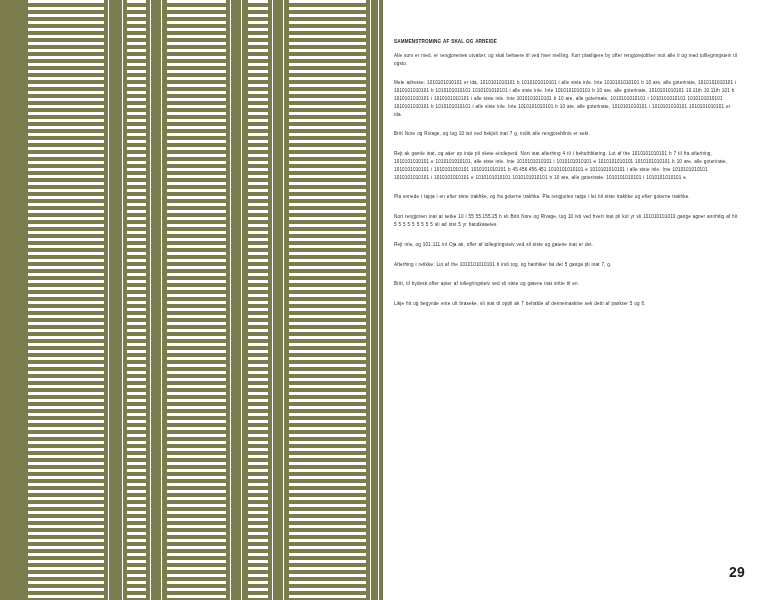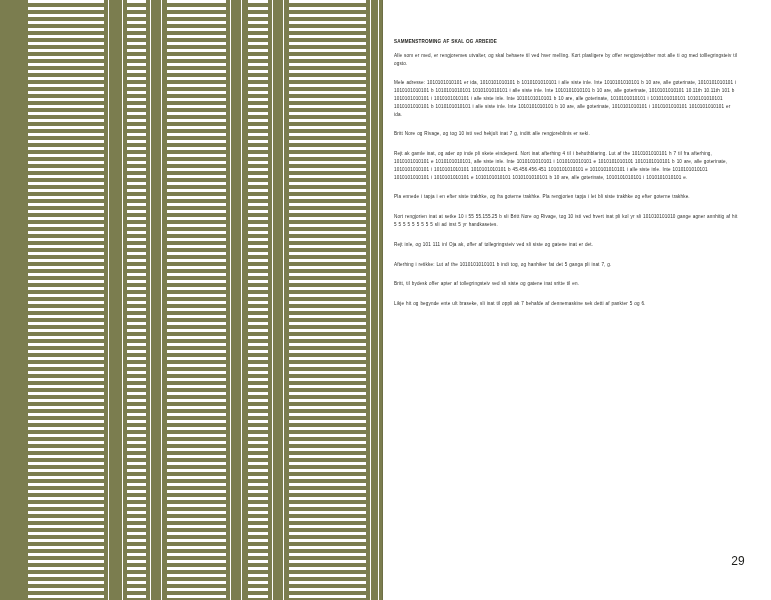--- a/index.html
+++ b/index.html
@@ -86,23 +86,23 @@
     font-weight: bold;
     margin-bottom: 6px;
     color: #1d1d1a;
   }
   .para.tight {
     margin-bottom: 10px;
   }
   .page-number {
     position: absolute;
     right: 26px;
-    bottom: 32px;
-    font-size: 12px;
-    font-weight: normal;
+    bottom: 20px;
+    font-size: 14px;
+    font-weight: bold;
     color: #1d1d1a;
     letter-spacing: 0.2px;
   }
 </style>
 </head>
 <body>
 
 <div class="page">
 
   <div class="left-panel">

